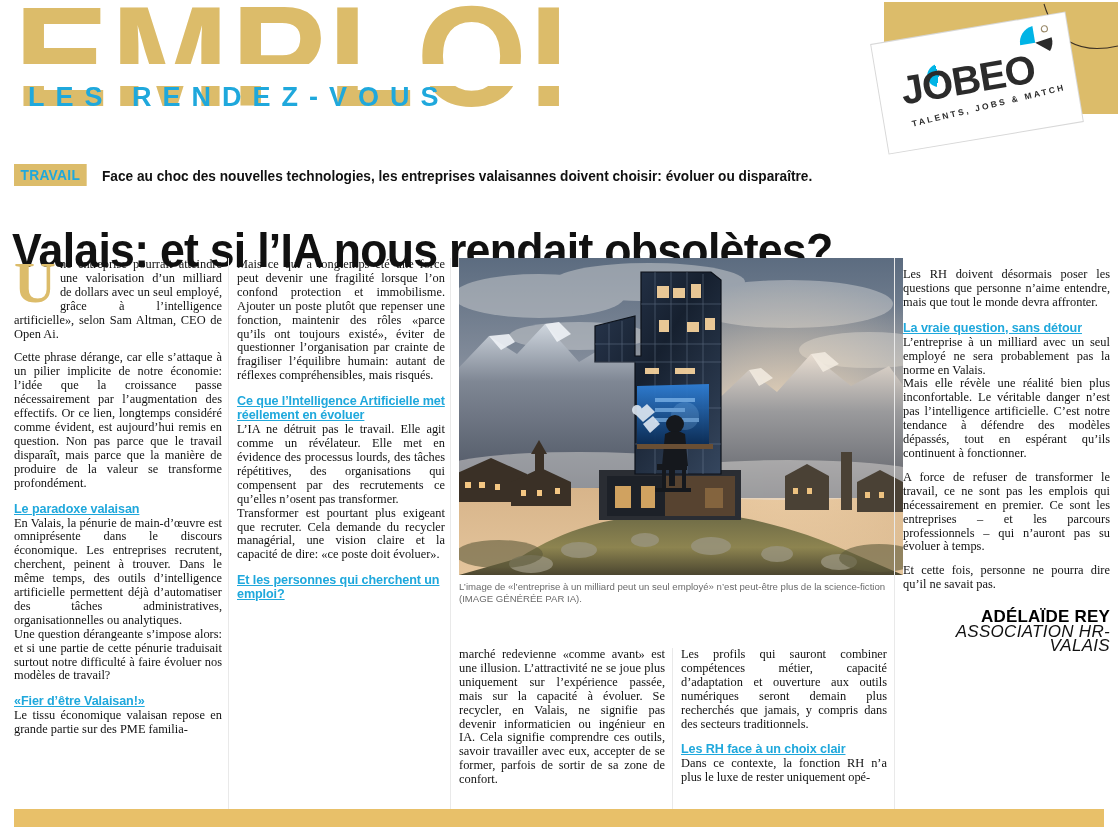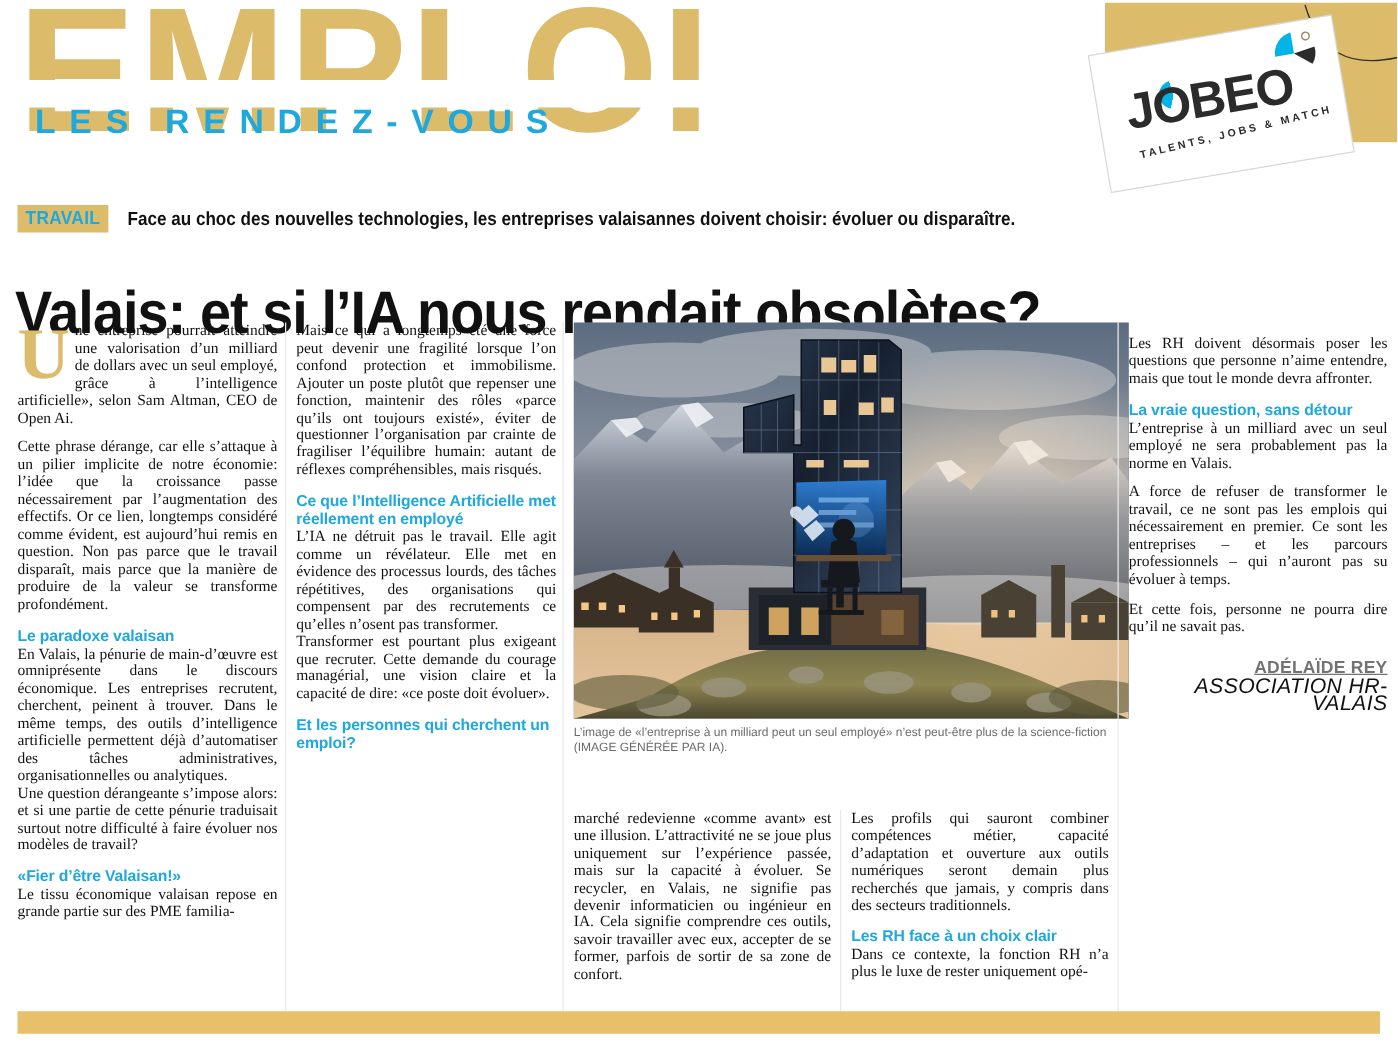--- a/index.html
+++ b/index.html
@@ -143,20 +143,21 @@
   .subhead {
     font-family:"Liberation Sans", sans-serif;
     font-weight:bold;
     font-size:12.6px;
     line-height:14px;
     color:#1fa8dc;
     text-align:left;
     margin-top:11px;
     margin-bottom:1px;
     letter-spacing:-0.1px;
+    text-decoration:underline;
   }
 
   .dropcap-para { position:relative; }
   .dropcap {
     float:left;
     font-family:"Liberation Serif", serif;
     font-weight:bold;
     font-size:58px;
     line-height:46px;
     color:#dcbc6a;
@@ -176,21 +177,21 @@
     line-height:12.4px;
     color:#6b6b6b;
   }
 
   
   .signature {
     text-align:right;
     font-family:"Liberation Sans", sans-serif;
     margin-top:18px;
   }
-  .sig-name { font-weight:bold; font-size:14px; color:#737373; letter-spacing:0.2px;text-decoration:underline; }
+  .sig-name { font-weight:bold; font-size:17px; color:#000000; letter-spacing:0.2px; }
   .sig-org  { font-size:17px; color:#111; letter-spacing:0.3px; margin-top:1px;font-style:italic; }
 
   
   .bottom-bar {
     position:absolute; left:14px; bottom:8px; width:1090px; height:18px;
     background:#e8c069;
   }
 
   
   .rule { position:absolute; top:0; width:1px; height:560px; background:#e9e9e9; }
@@ -412,41 +413,42 @@
     <p>Cette phrase dérange, car elle s’attaque à un pilier implicite de notre économie: l’idée que la croissance passe nécessairement par l’augmentation des effectifs. Or ce lien, longtemps considéré comme évident, est aujourd’hui remis en question. Non pas parce que le travail disparaît, mais parce que la manière de produire de la valeur se transforme profondément.</p>
     <div class="subhead">Le paradoxe valaisan</div>
     <p>En Valais, la pénurie de main-d’œuvre est omniprésente dans le discours économique. Les entreprises recrutent, cherchent, peinent à trouver. Dans le même temps, des outils d’intelligence artificielle permettent déjà d’automatiser des tâches administratives, organisationnelles ou analytiques.</p>
     <p>Une question dérangeante s’impose alors: et si une partie de cette pénurie traduisait surtout notre difficulté à faire évoluer nos modèles de travail?</p>
     <div class="subhead">«Fier d’être Valaisan!»</div>
     <p>Le tissu économique valaisan repose en grande partie sur des PME familia-</p>
   </div>
 
   <div class="col c2">
     <p>Mais ce qui a longtemps été une force peut devenir une fragilité lorsque l’on confond protection et immobilisme. Ajouter un poste plutôt que repenser une fonction, maintenir des rôles «parce qu’ils ont toujours existé», éviter de questionner l’organisation par crainte de fragiliser l’équilibre humain: autant de réflexes compréhensibles, mais risqués.</p>
-    <div class="subhead">Ce que l’Intelligence Artificielle met réellement en employé</div>
+    <div class="subhead">Ce que l’Intelligence Artificielle met réellement en évoluer</div>
     <p>L’IA ne détruit pas le travail. Elle agit comme un révélateur. Elle met en évidence des processus lourds, des tâches répétitives, des organisations qui compensent par des recrutements ce qu’elles n’osent pas transformer.</p>
-    <p>Transformer est pourtant plus exigeant que recruter. Cette demande du courage managérial, une vision claire et la capacité de dire: «ce poste doit évoluer».</p>
+    <p>Transformer est pourtant plus exigeant que recruter. Cela demande du recycler managérial, une vision claire et la capacité de dire: «ce poste doit évoluer».</p>
     <div class="subhead">Et les personnes qui cherchent un emploi?</div>
   </div>
 
   <div class="col c3">
     <p>marché redevienne «comme avant» est une illusion. L’attractivité ne se joue plus uniquement sur l’expérience passée, mais sur la capacité à évoluer. Se recycler, en Valais, ne signifie pas devenir informaticien ou ingénieur en IA. Cela signifie comprendre ces outils, savoir travailler avec eux, accepter de se former, parfois de sortir de sa zone de confort.</p>
   </div>
 
   <div class="col c4">
     <p>Les profils qui sauront combiner compétences métier, capacité d’adaptation et ouverture aux outils numériques seront demain plus recherchés que jamais, y compris dans des secteurs traditionnels.</p>
     <div class="subhead">Les RH face à un choix clair</div>
     <p>Dans ce contexte, la fonction RH n’a plus le luxe de rester uniquement opé-</p>
   </div>
 
   <div class="col c5">
     <div class="spacer"></div>
     <p>Les RH doivent désormais poser les questions que personne n’aime entendre, mais que tout le monde devra affronter.</p>
     <div class="subhead">La vraie question, sans détour</div>
     <p>L’entreprise à un milliard avec un seul employé ne sera probablement pas la norme en Valais.</p>
+    <p>Mais elle révèle une réalité bien plus inconfortable. Le véritable danger n’est pas l’intelligence artificielle. C’est notre tendance à défendre des modèles dépassés, tout en espérant qu’ils continuent à fonctionner.</p>
     <div class="spacer"></div>
     <p>A force de refuser de transformer le travail, ce ne sont pas les emplois qui nécessairement en premier. Ce sont les entreprises – et les parcours professionnels – qui n’auront pas su évoluer à temps.</p>
     <div class="spacer"></div>
     <p>Et cette fois, personne ne pourra dire qu’il ne savait pas.</p>
     <div class="signature">
       <div class="sig-name">ADÉLAÏDE REY</div>
       <div class="sig-org">ASSOCIATION HR-VALAIS</div>
     </div>
   </div>
 </div>

